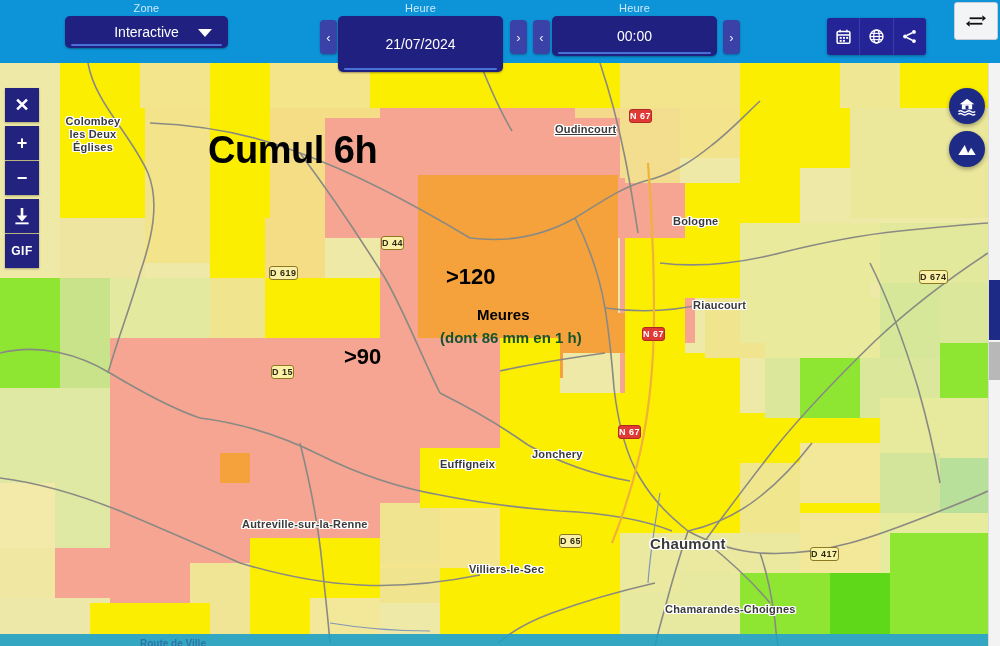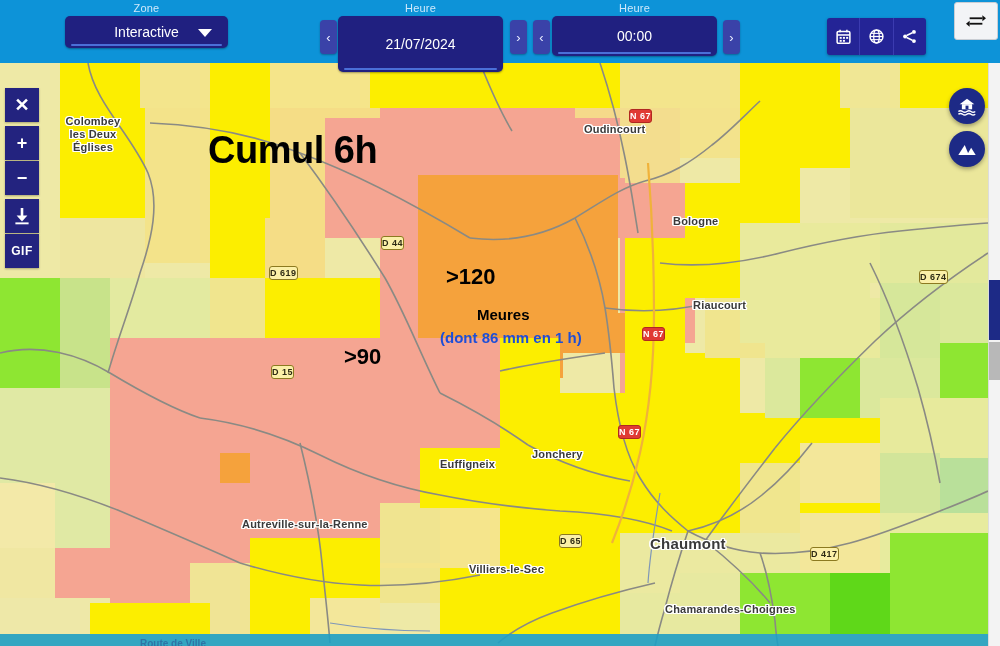--- a/index.html
+++ b/index.html
@@ -110,21 +110,21 @@
   #ann-120{
     position:absolute; left:446px; top:201px; font-size:22px; font-weight:bold; color:#000;
   }
   #ann-90{
     position:absolute; left:344px; top:281px; font-size:22px; font-weight:bold; color:#000;
   }
   #ann-meures{
     position:absolute; left:477px; top:243px; font-size:15px; font-weight:bold; color:#000;
   }
   #ann-meures-sub{
-    position:absolute; left:440px; top:266px; font-size:15px; font-weight:bold; color:#1d4ed8;
+    position:absolute; left:440px; top:266px; font-size:15px; font-weight:bold; color:#14532d;
   }
 
   
   #left-toolbar{ position:absolute; left:5px; top:88px; width:34px; z-index:30; }
   .lt-btn{
     width:34px; height:34px; background:#23237f; color:#fff;
     display:flex; align-items:center; justify-content:center; cursor:pointer;
     margin-bottom:1px; box-shadow:0 1px 2px rgba(0,0,0,.3);
   }
   .lt-btn.sep{ margin-bottom:4px; }
@@ -404,21 +404,21 @@
 
   <div id="title-cumul">Cumul 6h</div>
 
   <div id="ann-120">&gt;120</div>
   <div id="ann-90">&gt;90</div>
   <div id="ann-meures">Meures</div>
   <div id="ann-meures-sub">(dont 86 mm en 1 h)</div>
 
   <div id="places-layer">
       <div class="place multi" style="left: 48px; top: 52px;">Colombey<br>les Deux<br>Églises</div>
-      <div class="place" style="left: 584px; top: 60px;">Oudincourt</div>
+      <div class="place" style="left: 555px; top: 60px; text-decoration: underline;">Oudincourt</div>
       <div class="place" style="left: 673px; top: 152px;">Bologne</div>
       <div class="place" style="left: 693px; top: 236px;">Riaucourt</div>
       <div class="place" style="left: 440px; top: 395px;">Euffigneix</div>
       <div class="place" style="left: 532px; top: 385px;">Jonchery</div>
       <div class="place" style="left: 242px; top: 455px;">Autreville-sur-la-Renne</div>
       <div class="place" style="left: 469px; top: 500px;">Villiers-le-Sec</div>
       <div class="place big" style="left: 650px; top: 472px;">Chaumont</div>
       <div class="place" style="left: 665px; top: 540px;">Chamarandes-Choignes</div>
     </div>
   <div id="shields-layer">

